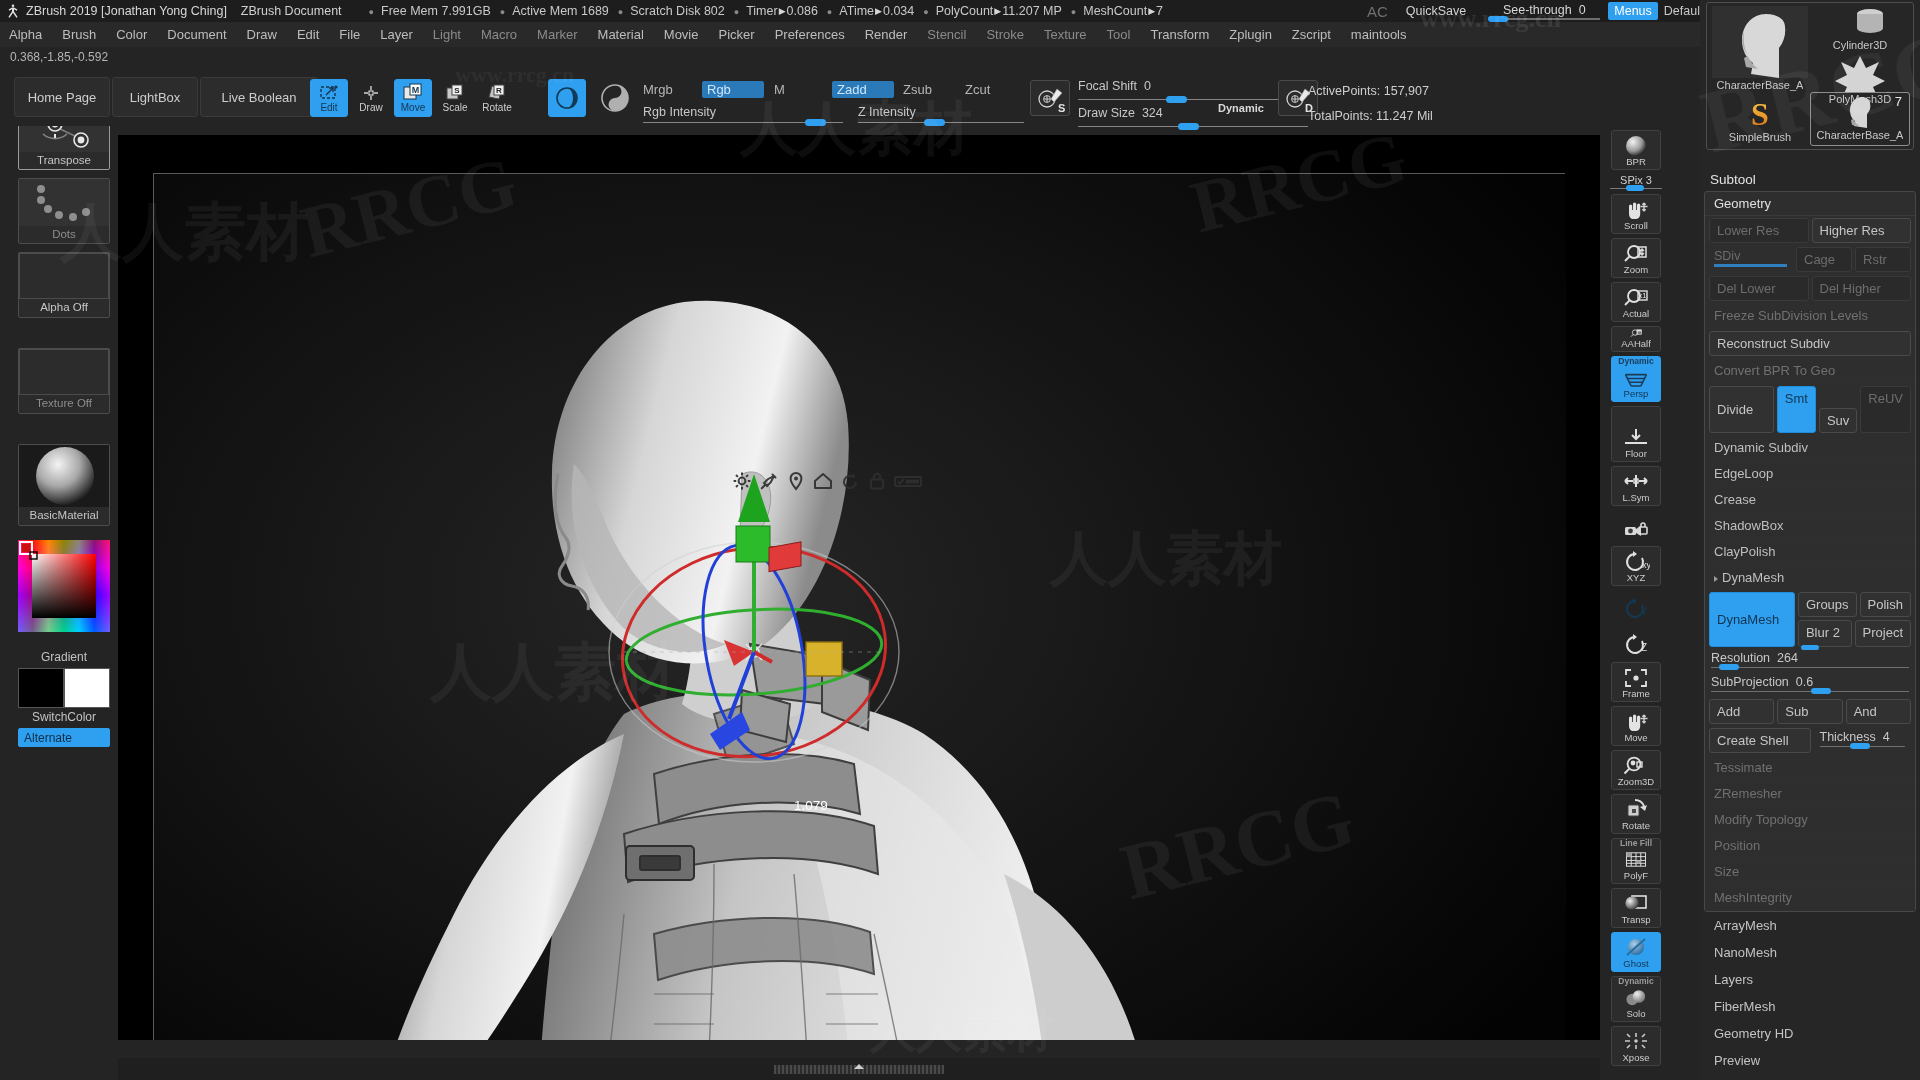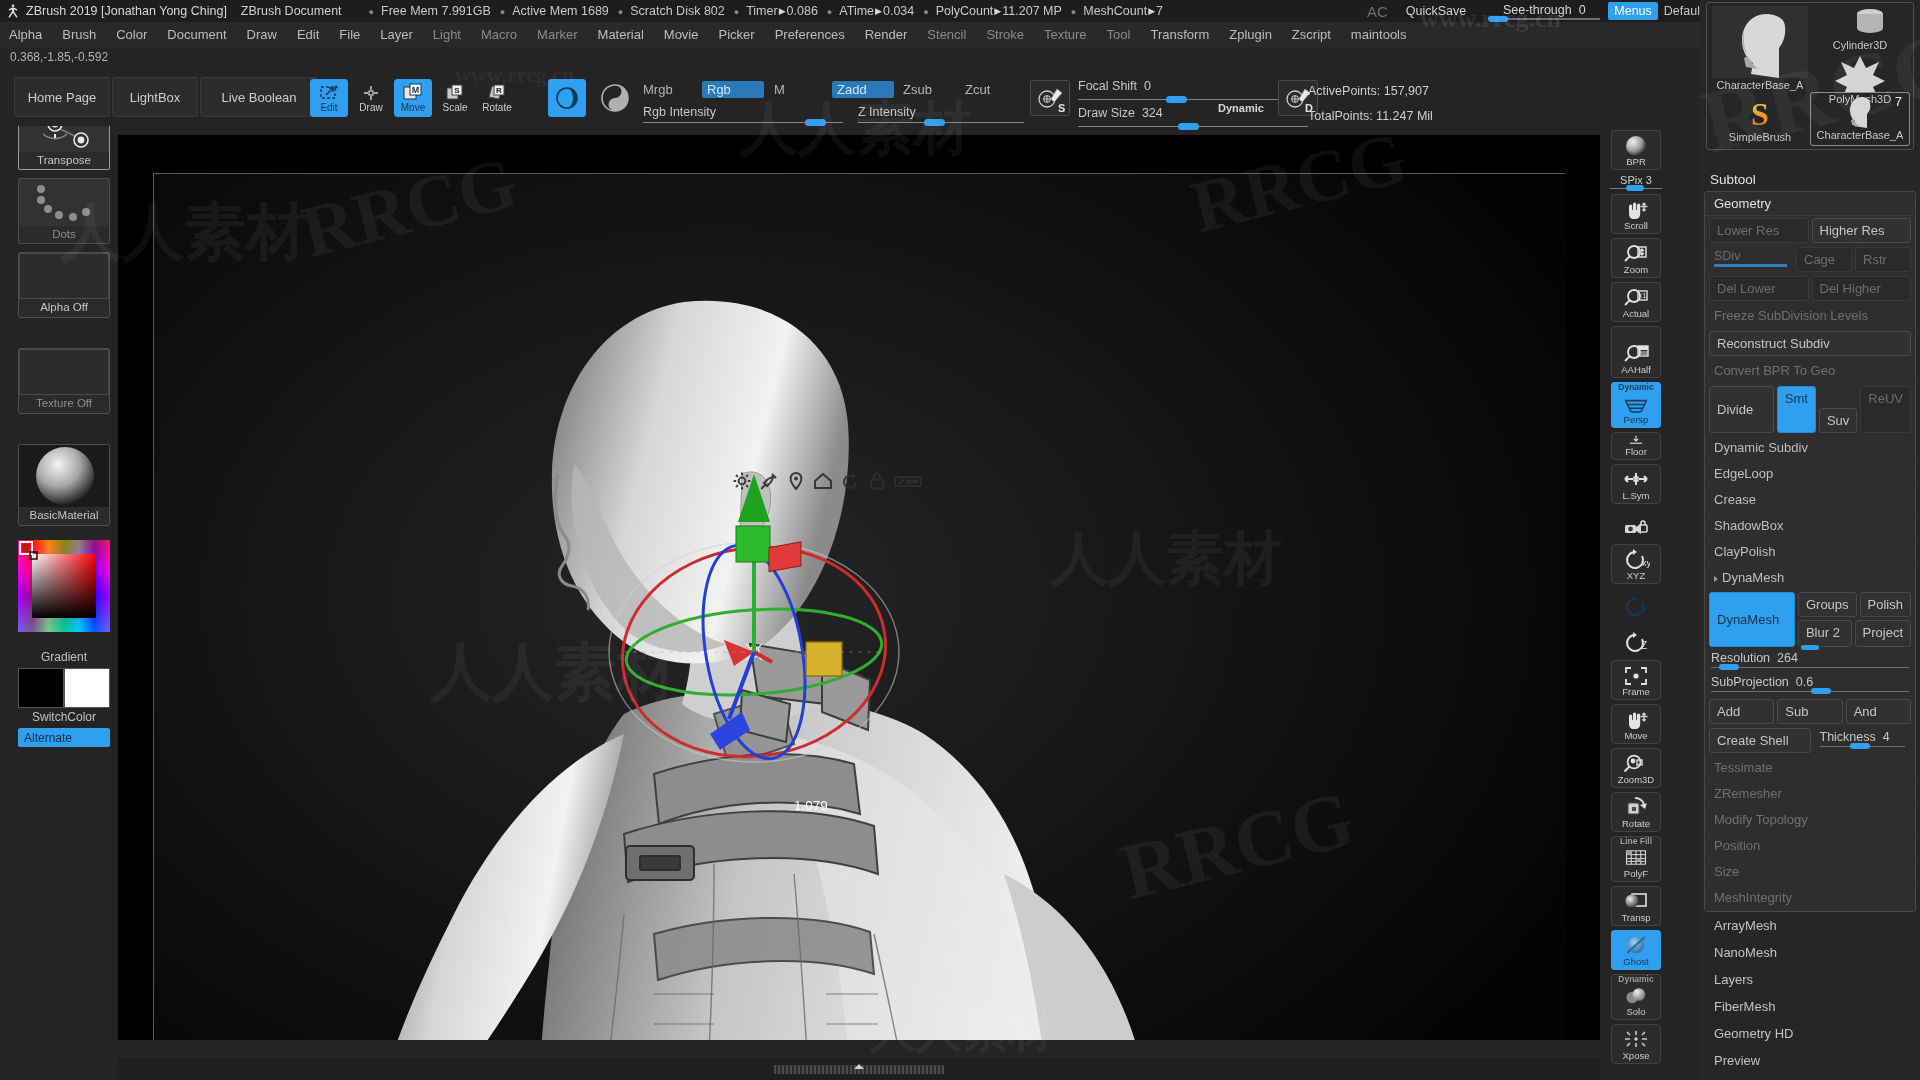--- a/index.html
+++ b/index.html
@@ -684,41 +684,41 @@
       </div>
       <div class="railbtn" style="height: 40px;">
         <svg width="28" height="22" viewBox="0 0 28 22" style="margin:1px 0;">
           <circle cx="12" cy="10" r="6" fill="none" stroke="#e0e0e0" stroke-width="1.8"></circle>
           <path d="M7.6 14.4L3 19" stroke="#e0e0e0" stroke-width="2"></path>
           <rect x="16" y="5" width="9" height="9" fill="none" stroke="#e0e0e0" stroke-width="1.4"></rect>
           <text x="20.5" y="12" font-size="8" text-anchor="middle" fill="#e0e0e0" font-family="Liberation Sans">x1</text>
         </svg>
         <div class="railcap">Actual</div>
       </div>
-      <div class="railbtn" style="height: 52px;">
+      <div class="railbtn" style="height: 26px;">
         <svg width="28" height="22" viewBox="0 0 28 22" style="margin:1px 0;">
           <circle cx="12" cy="10" r="6" fill="none" stroke="#e0e0e0" stroke-width="1.8"></circle>
           <path d="M7.6 14.4L3 19" stroke="#e0e0e0" stroke-width="2"></path>
           <rect x="16" y="4" width="10" height="10" fill="none" stroke="#e0e0e0" stroke-width="1.4"></rect>
           <rect x="16" y="4" width="10" height="4" fill="#e0e0e0"></rect>
           <path d="M16 10h10M16 12h10" stroke="#e0e0e0" stroke-width="1"></path>
         </svg>
         <div class="railcap">AAHalf</div>
       </div>
       <div class="railbtn on" style="height: 46px;">
         <div style="font-size:8.5px;font-weight:bold;line-height:9px;color:#1b3c58;">Dynamic</div>
         <svg width="28" height="22" viewBox="0 0 28 22" style="margin:1px 0;">
           <g stroke="#1b3c58" stroke-width="1.6" fill="none">
             <path d="M3 8h22M5 12h18M7 16h14M9 20h10"></path>
             <path d="M3 8l6 12M25 8l-6 12"></path>
           </g>
         </svg>
         <div class="railcap">Persp</div>
       </div>
-      <div class="railbtn" style="height: 28px;">
+      <div class="railbtn" style="height: 56px;">
         <svg width="28" height="22" viewBox="0 0 28 22" style="margin:1px 0;">
           <g stroke="#e0e0e0" stroke-width="2" fill="none">
             <path d="M14 3v9M10 9l4 4 4-4"></path>
             <path d="M3 17h22"></path>
           </g>
         </svg>
         <div class="railcap">Floor</div>
       </div>
       <div class="railbtn" style="height: 40px;">
         <svg width="28" height="22" viewBox="0 0 28 22" style="margin:1px 0;">

